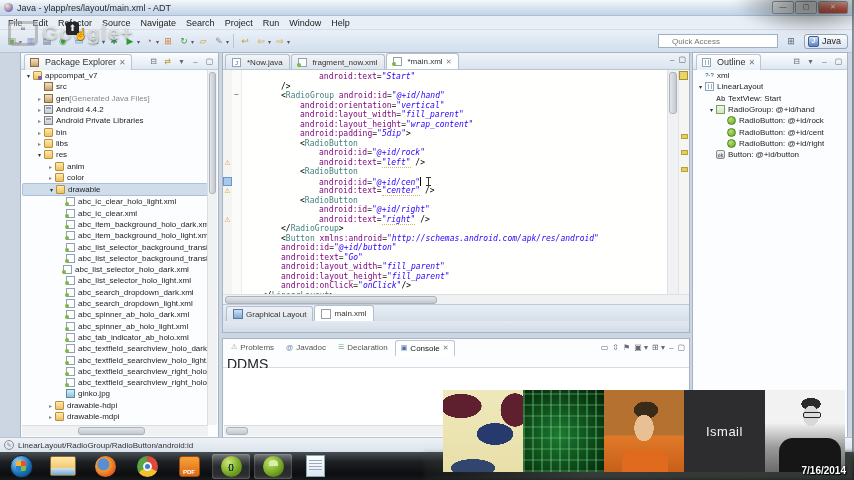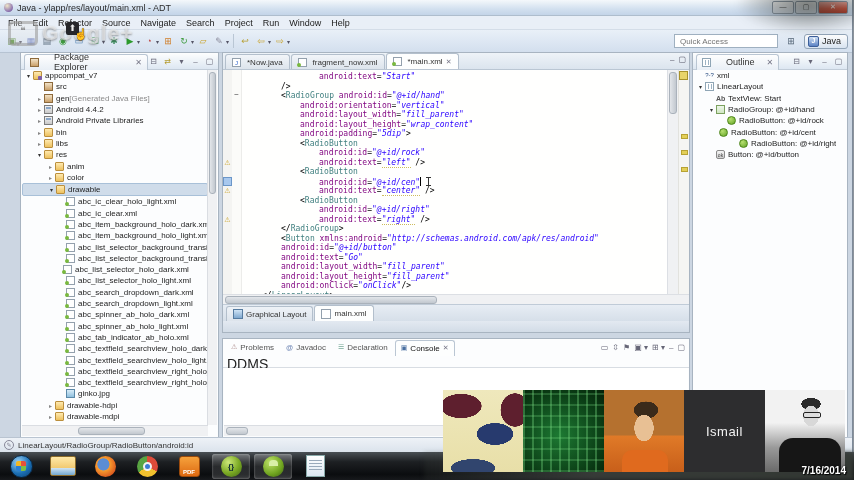--- a/index.html
+++ b/index.html
@@ -26,21 +26,21 @@
   .menu-item{padding:0 5px;}
   
   .toolbar{height:22px;background:linear-gradient(#e9f0f8,#d3dfee);
            border-bottom:1px solid #b6c3d2;display:flex;align-items:center;padding:0 4px;}
   .ticon{width:14px;height:14px;margin:0 1px;border-radius:2px;display:flex;
          align-items:center;justify-content:center;font-size:9px;}
   .tdd{font-size:6px;color:#556;margin:0 1px 0 -1px;}
   .tsep{width:1px;height:14px;background:#b9c6d4;margin:0 3px;}
   .qa-wrap{margin-left:auto;display:flex;align-items:center;gap:5px;}
   .qa{width:92px;height:12px;font-size:8px;color:#777;border:1px solid #9fb0c0;
-      background:#fff;padding:0 5px;font-family:"Liberation Sans",sans-serif;}
+      background:#fff;padding:0 13px;font-family:"Liberation Sans",sans-serif;}
   .persp{display:flex;align-items:center;gap:3px;border:1px solid #93a5b8;border-radius:3px;
          background:linear-gradient(#fefefe,#d8e3f0);font-size:9px;color:#222;
          padding:1px 6px 1px 3px;}
   .persp .jic{width:9px;height:9px;background:linear-gradient(#cfe0f4,#5b82c4);
          border:1px solid #3c5f9a;border-radius:2px;color:#fff;font-size:7px;
          line-height:8px;text-align:center;font-weight:bold;}
   .openpersp{width:16px;height:14px;border-radius:2px;font-size:9px;color:#567;
          display:flex;align-items:center;justify-content:center;}
   
   .watermark{position:absolute;left:8px;top:13px;width:210px;height:40px;z-index:40;
@@ -56,21 +56,21 @@
              border-radius:2px;color:#eee;font-size:9px;line-height:13px;text-align:center;}
   .wm-hand{position:absolute;left:66px;top:15px;font-size:11px;color:#111;
            text-shadow:0 0 1px #000;}
   .corner-blur{position:absolute;right:-30px;top:-26px;width:150px;height:60px;
                background:radial-gradient(ellipse,rgba(40,45,42,.65),rgba(40,45,42,0) 70%);
                filter:blur(4px);z-index:5;}
   
   .panel{position:absolute;background:#fcfdfe;border:1px solid #a8b4c1;}
   .phead{height:16px;background:linear-gradient(#fdfefe,#dde7f2);border-bottom:1px solid #c2cdd9;
          display:flex;align-items:center;font-size:9px;color:#333;padding:0 3px;}
-  .ptab{display:flex;align-items:center;gap:12px;background:linear-gradient(#fefefe,#e9eff6);
+  .ptab{display:flex;align-items:center;gap:3px;background:linear-gradient(#fefefe,#e9eff6);
         border:1px solid #bac6d3;border-bottom:none;border-radius:3px 3px 0 0;
         height:15px;padding:0 5px;margin-top:1px;}
   .ptab .x{color:#778;font-size:8px;}
   .phicons{margin-left:auto;display:flex;gap:3px;align-items:center;}
   .phico{font-size:8px;color:#667;width:11px;text-align:center;}
   .phico.link{color:#b49a2e;}
   
   .tree{position:absolute;left:1px;right:10px;top:17px;bottom:12px;overflow:hidden;
         font-size:8px;color:#1c1c1c;}
   .trow{height:11.3px;display:flex;align-items:center;white-space:nowrap;}
@@ -605,26 +605,26 @@
         <div class="trow" style="padding-left: 13px;">
           <span class="arr">▾</span>
           <span class="ic ic-rg"></span>
           <span class="lbl">RadioGroup: @+id/hand</span>
         </div>
         <div class="trow" style="padding-left: 24px;">
           <span class="arr"></span>
           <span class="ic ic-radio"></span>
           <span class="lbl">RadioButton: @+id/rock</span>
         </div>
-        <div class="trow" style="padding-left: 16px;">
+        <div class="trow" style="padding-left: 24px;">
           <span class="arr"></span>
           <span class="ic ic-radio"></span>
           <span class="lbl">RadioButton: @+id/cent</span>
         </div>
-        <div class="trow" style="padding-left: 36px;">
+        <div class="trow" style="padding-left: 24px;">
           <span class="arr"></span>
           <span class="ic ic-radio"></span>
           <span class="lbl">RadioButton: @+id/right</span>
         </div>
         <div class="trow" style="padding-left: 13px;">
           <span class="arr"></span>
           <span class="ic ic-btn">ok</span>
           <span class="lbl">Button: @+id/button</span>
         </div>
       </div>

